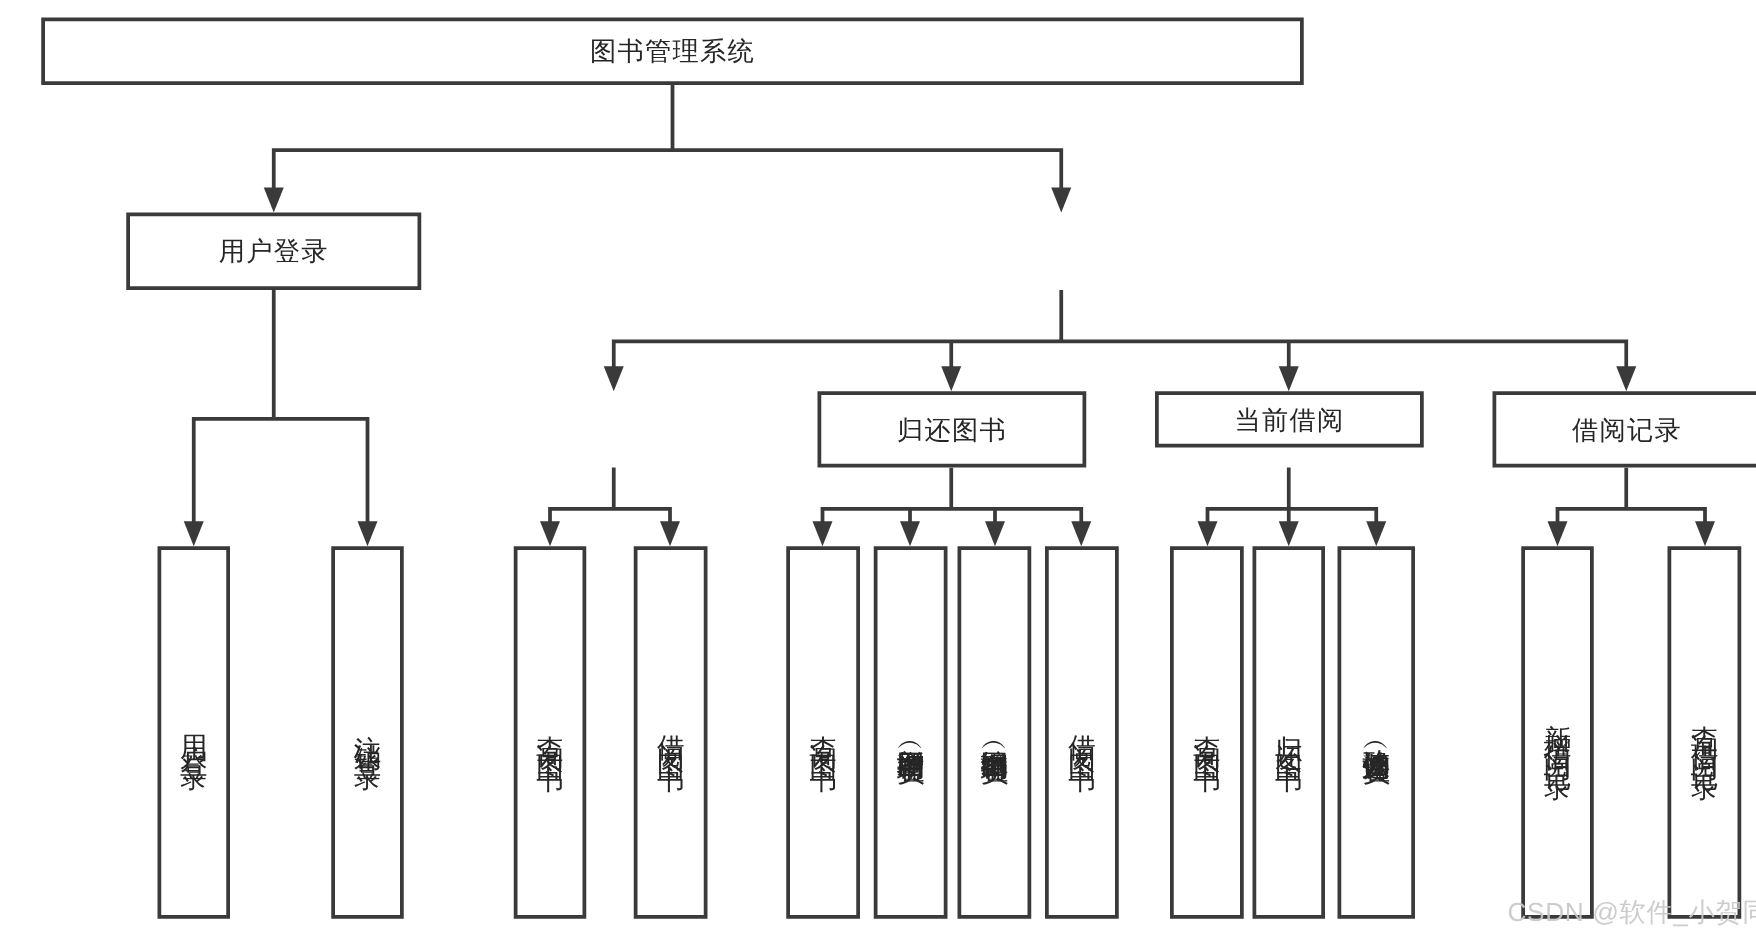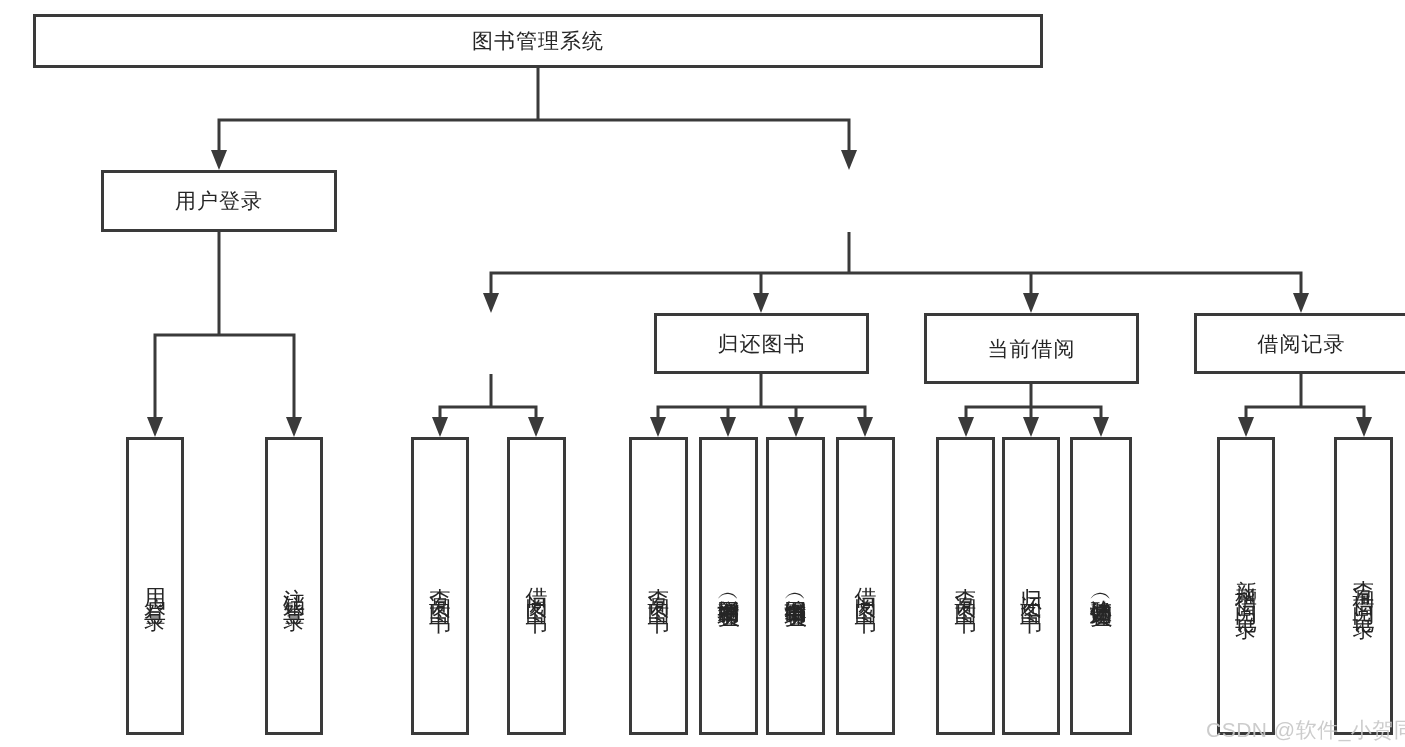--- a/index.html
+++ b/index.html
@@ -108,21 +108,21 @@
     <span class="lbl">图书管理系统</span>
   </div>
 
   <div class="node h" style="left:80px; top:170px; width:236px; height:62px;">
     <span class="lbl">用户登录</span>
   </div>
 
   <div class="node h" style="left:633px; top:313px; width:215px; height:61px;">
     <span class="lbl">归还图书</span>
   </div>
-  <div class="node h" style="left:903px; top:313px; width:215px; height:71px;">
+  <div class="node h" style="left:903px; top:313px; width:215px; height:45px;">
     <span class="lbl">当前借阅</span>
   </div>
   <div class="node h" style="left:1173px; top:313px; width:215px; height:61px;">
     <span class="lbl">借阅记录</span>
   </div>
 
   <div class="node v spread" style="left:105px; top:437px; width:58px; height:298px;">
     <span class="lbl">用户登录</span>
   </div>
   <div class="node v spread" style="left:244px; top:437px; width:58px; height:298px;">

